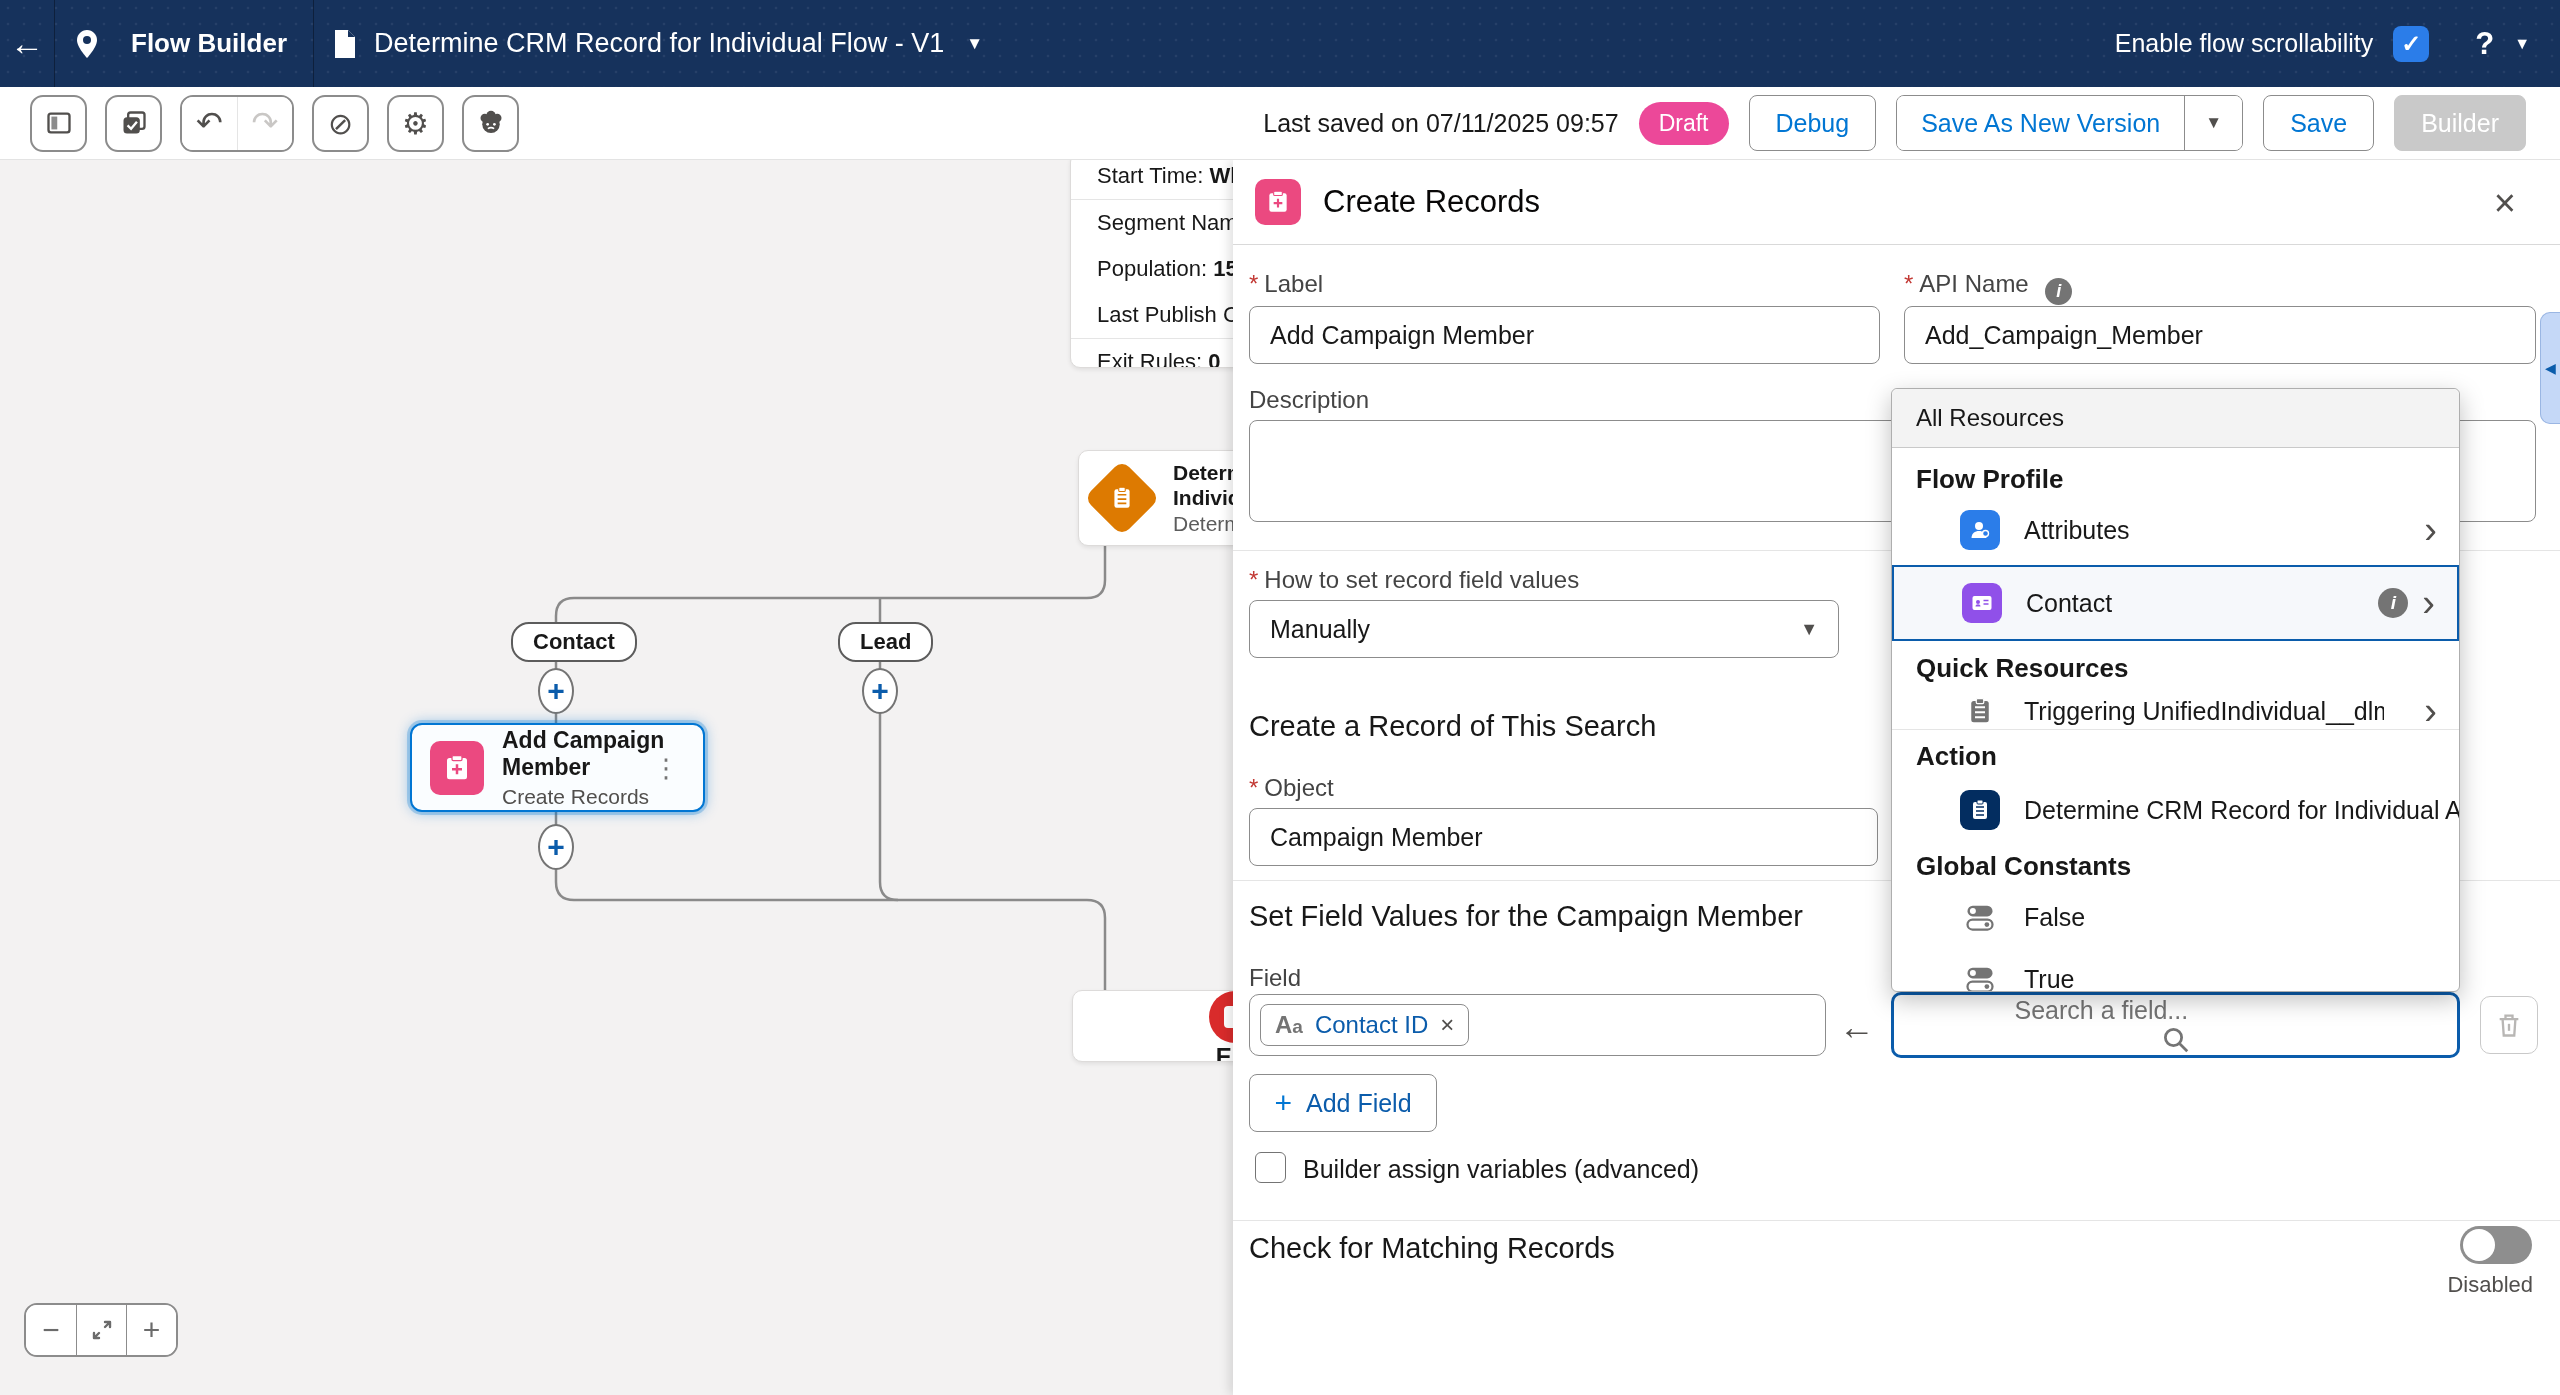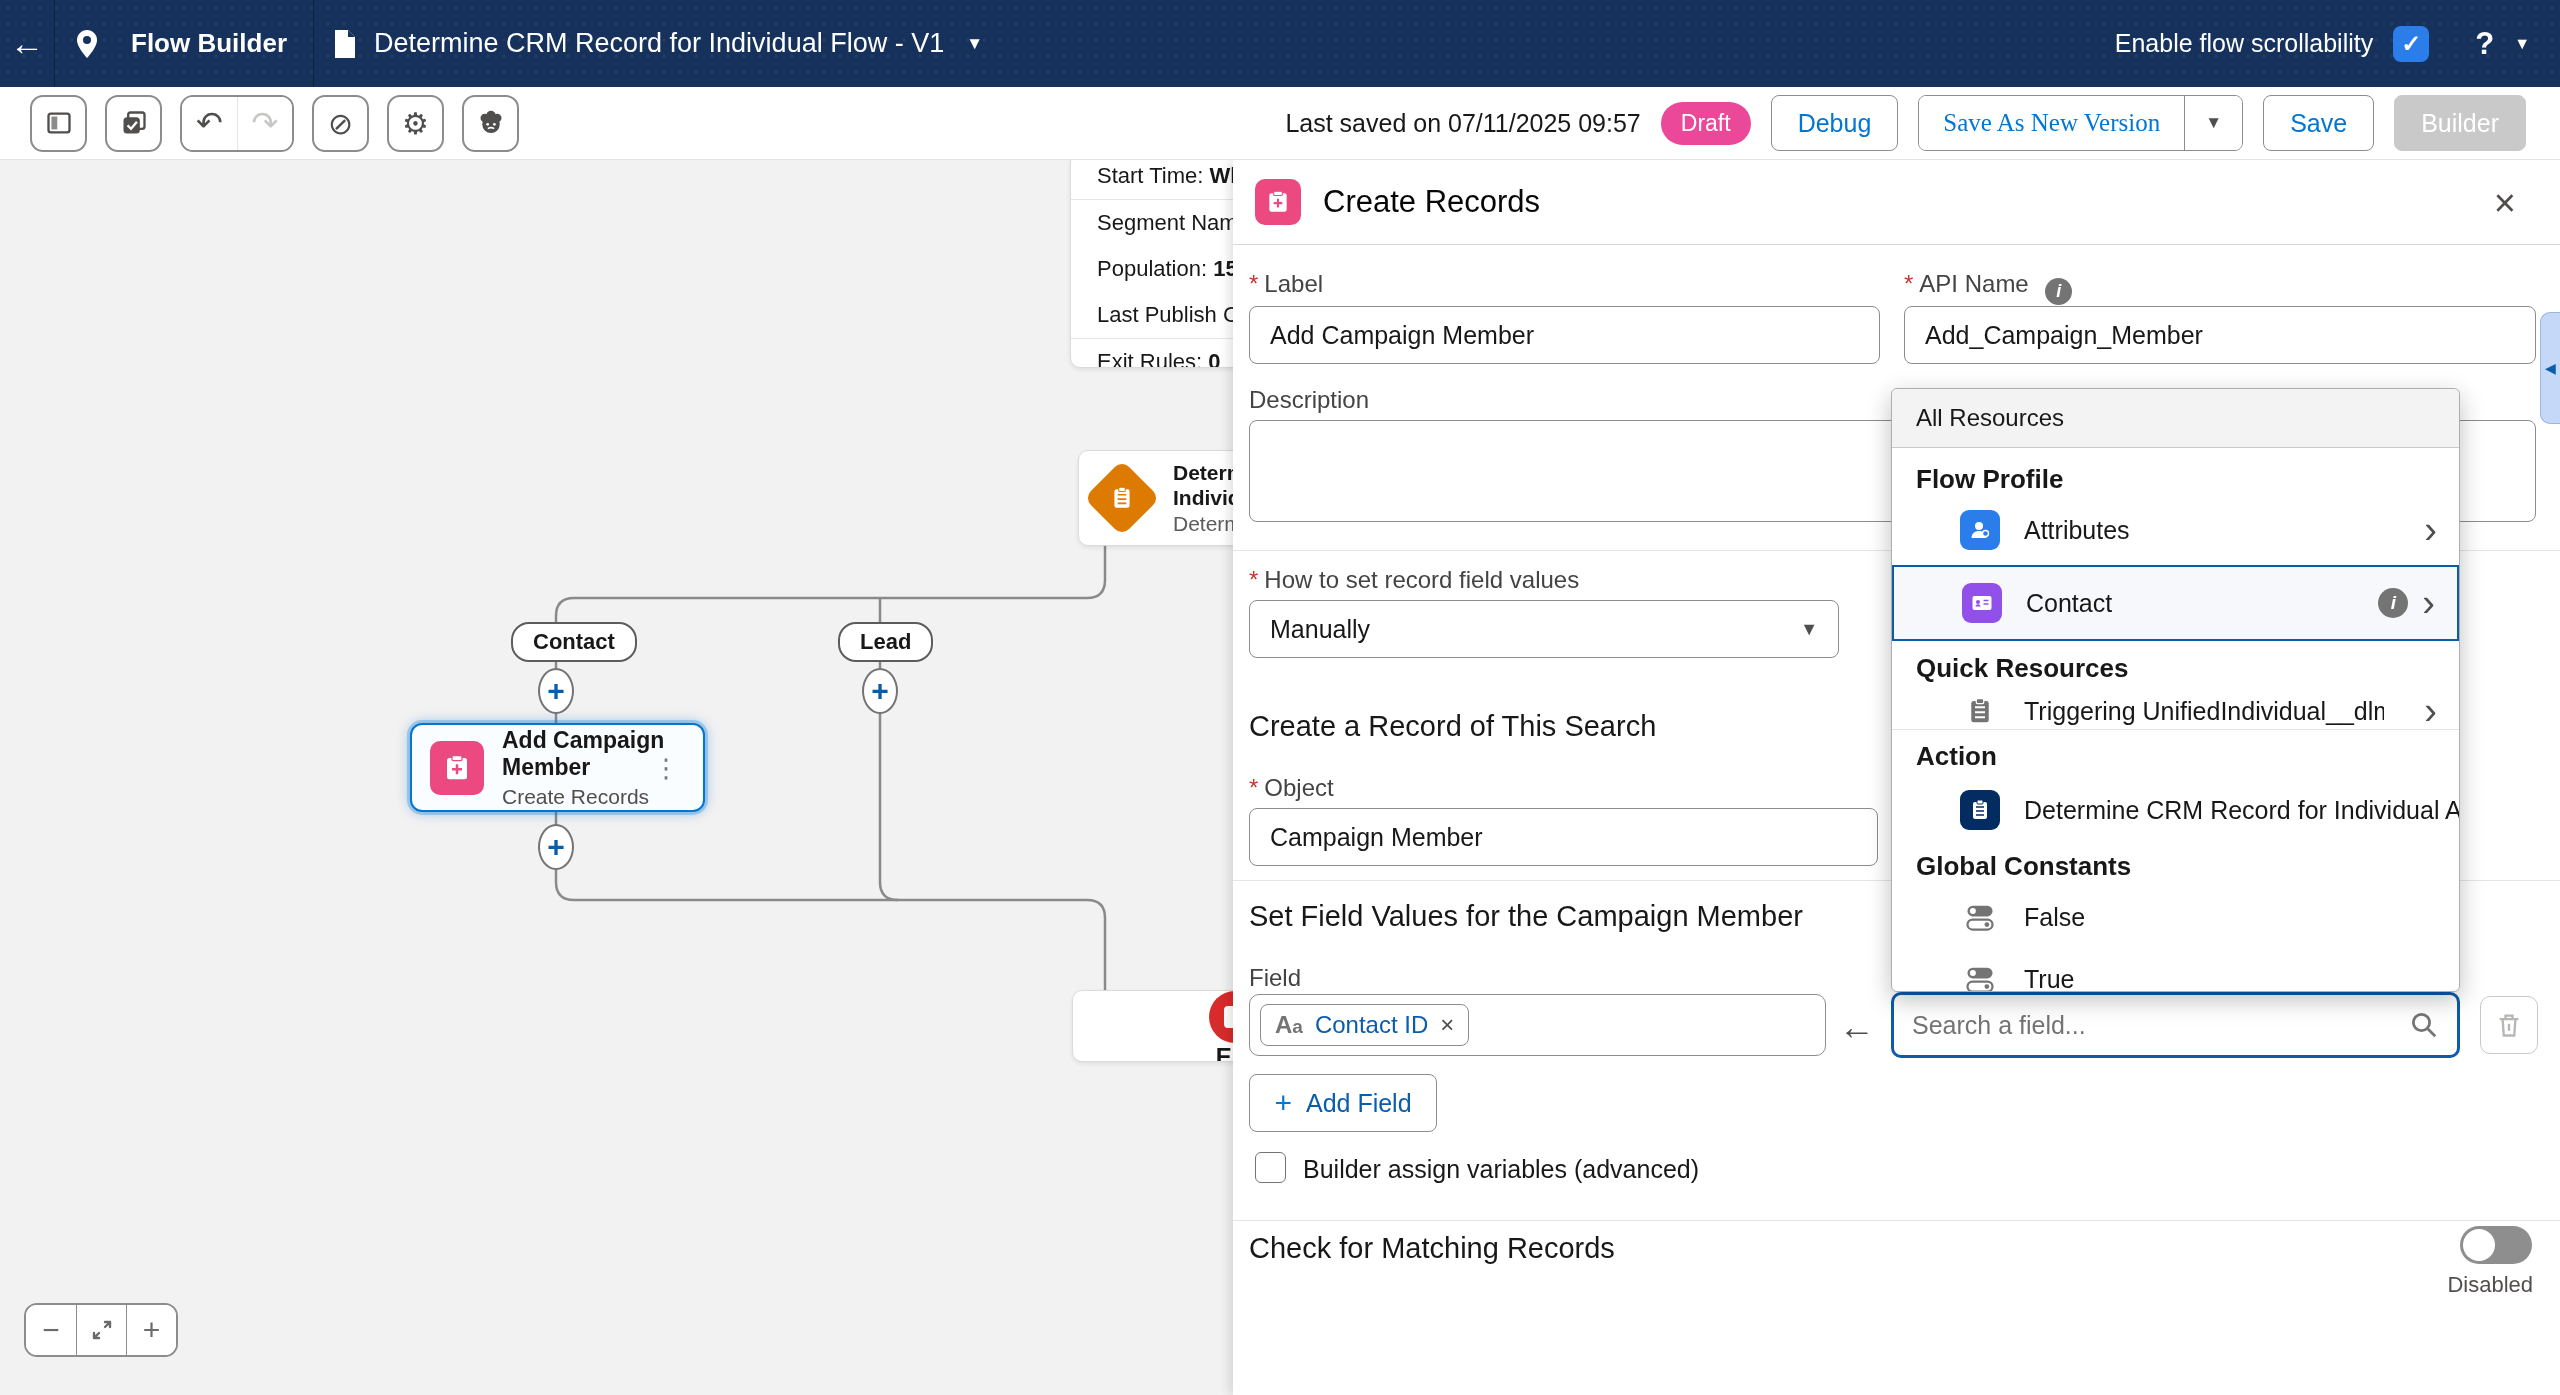--- a/index.html
+++ b/index.html
@@ -35,21 +35,21 @@
     display:flex; align-items:center; justify-content:center; color:#514f4d; font-size:30px; cursor:pointer; }
   .tbtn-group { display:flex; border:2px solid #8c8c8c; border-radius:13px; overflow:hidden; }
   .tbtn-half { width:55px; height:53px; display:flex; align-items:center; justify-content:center;
     font-size:32px; color:#514f4d; background:#fff; cursor:pointer; }
   .tbtn-half.disabled { color:#c9c7c5; border-left:1px solid #e5e5e5; cursor:default; }
   .tool-right { margin-left:auto; display:flex; align-items:center; gap:20px; padding-right:34px; }
   .saved-txt { font-size:25px; color:#181818; }
   .pill-badge { background:#ec4899; color:#fff; font-size:23px; padding:8px 20px; border-radius:26px; }
   .btn { height:56px; border:1.5px solid #8c8c8c; border-radius:8px; background:#fff; color:#0176d3;
     font-size:25px; padding:0 26px; display:flex; align-items:center; cursor:pointer; font-family:inherit; }
-  .btn-split { display:flex; align-items:stretch; border:1.5px solid #8c8c8c; border-radius:8px; overflow:hidden; height:56px;font-family:Liberation Serif, serif; }
+  .btn-split { display:flex; align-items:stretch; border:1.5px solid #8c8c8c; border-radius:8px; overflow:hidden; height:56px; }
   .btn-split .main { padding:0 24px; display:flex; align-items:center; color:#0176d3; font-size:25px; cursor:pointer; background:#fff; }
   .btn-split .arrow { width:58px; border-left:1.5px solid #8c8c8c; display:flex; align-items:center;
     justify-content:center; color:#514f4d; font-size:17px; cursor:pointer; background:#fff; }
   .btn-disabled { background:#c9c9c9; border:1.5px solid #c9c9c9; color:#fff; border-radius:8px; height:56px;
     font-size:25px; padding:0 26px; display:flex; align-items:center; cursor:default; }
 
   
   .canvas { position:absolute; left:0; top:160px; width:2560px; height:1235px; background:#f3f2f2; z-index:1; }
   .connectors { position:absolute; left:0; top:0; }
   .flow-card { background:#fff; border:1px solid #dddbda; border-radius:10px;
@@ -382,21 +382,21 @@
     <div class="abs fld-label" style="left:16px; top:804px;">Field</div>
     <div class="abs" style="left:16px; top:834px; width:577px; height:62px; border:1.5px solid #8c8c8c; border-radius:10px; background:#fff; display:flex; align-items:center; padding-left:10px;">
       <span class="pill-res">
         <span class="aa"><span>A</span><small>a</small></span>
         <span class="val">Contact ID</span>
         <span class="x">×</span>
       </span>
     </div>
     <div class="abs" style="left:606px; top:846px; font-size:36px; color:#514f4d;">←</div>
 
-    <div class="search-inp" style="left:658px; top:832px; width:569px; height:66px;">
+    <div class="search-inp" style="left:658px; top:832px; width:569px; height:66px;flex-direction:column;">
       <input placeholder="Search a field..." style="">
       <svg width="30" height="30" viewBox="0 0 24 24">
         <circle cx="10" cy="10" r="6.5" fill="none" stroke="#747474" stroke-width="2.2"></circle>
         <path d="M15 15l6 6" stroke="#747474" stroke-width="2.2"></path>
       </svg>
     </div>
     <div class="trash-btn" style="left:1247px; top:836px; width:58px; height:58px;">
       <svg width="28" height="28" viewBox="0 0 24 24">
         <path d="M4 7h16M9 7V4h6v3M6.5 7l1 14h9l1-14" fill="none" stroke="#b8b6b4" stroke-width="2"></path>
         <path d="M12 11v6" stroke="#b8b6b4" stroke-width="2"></path>

